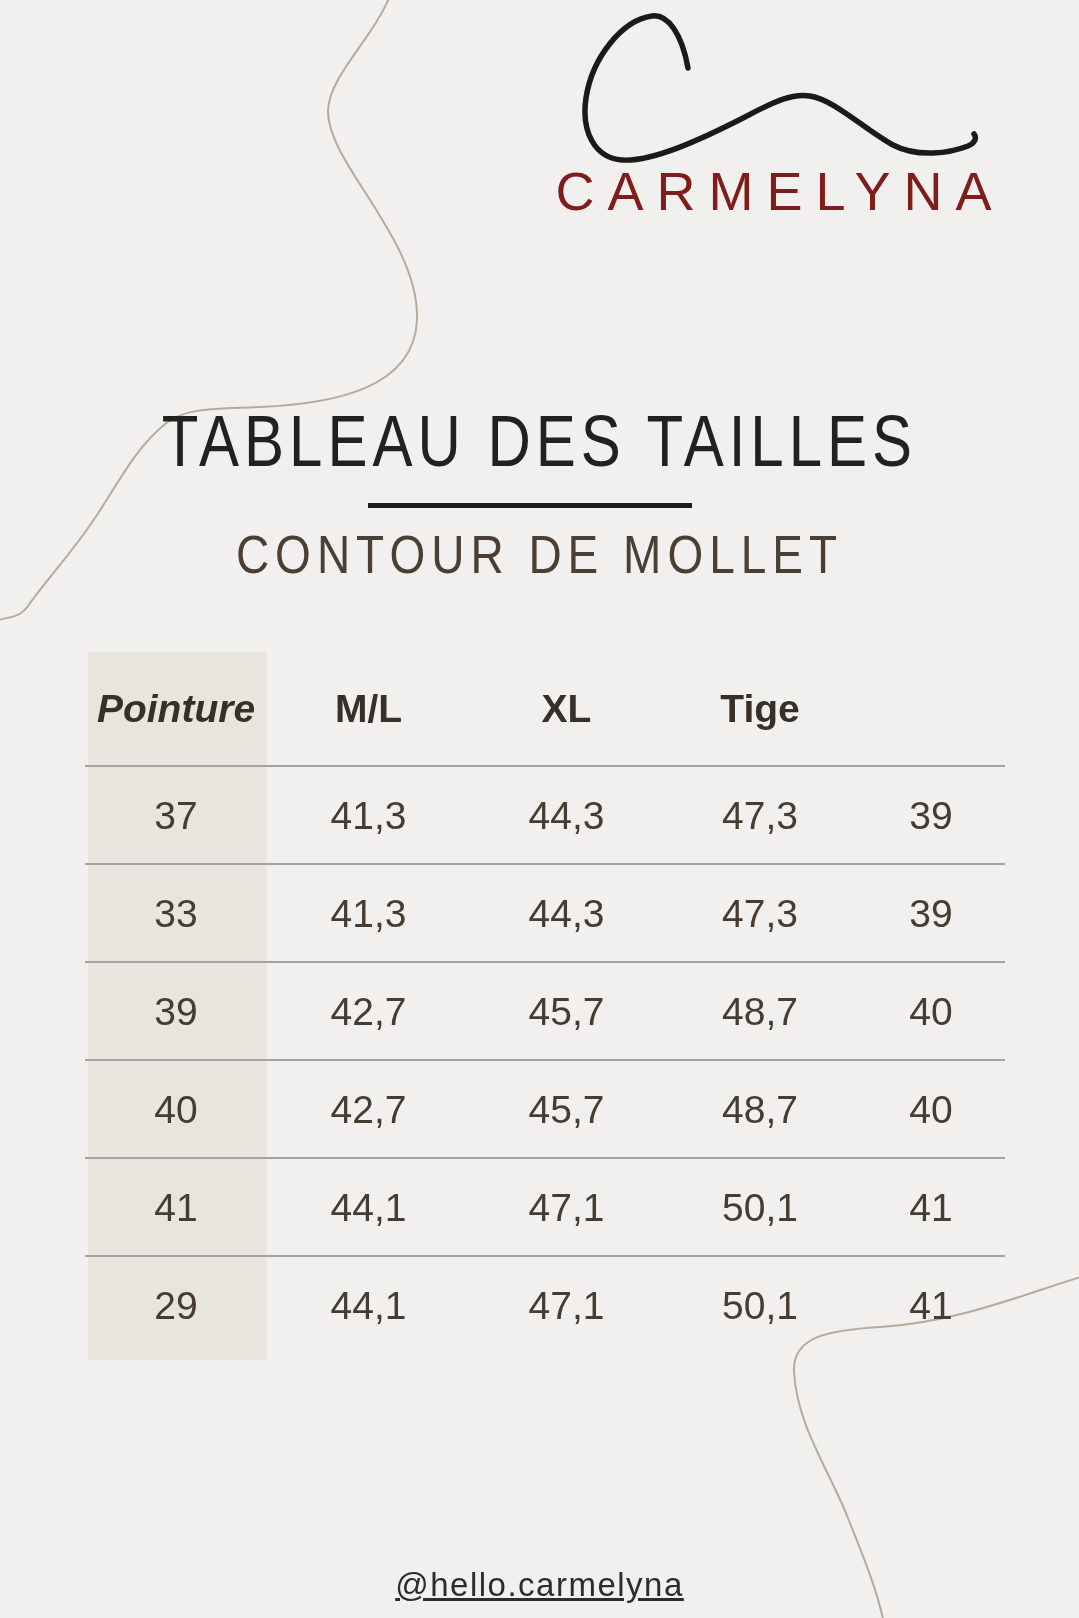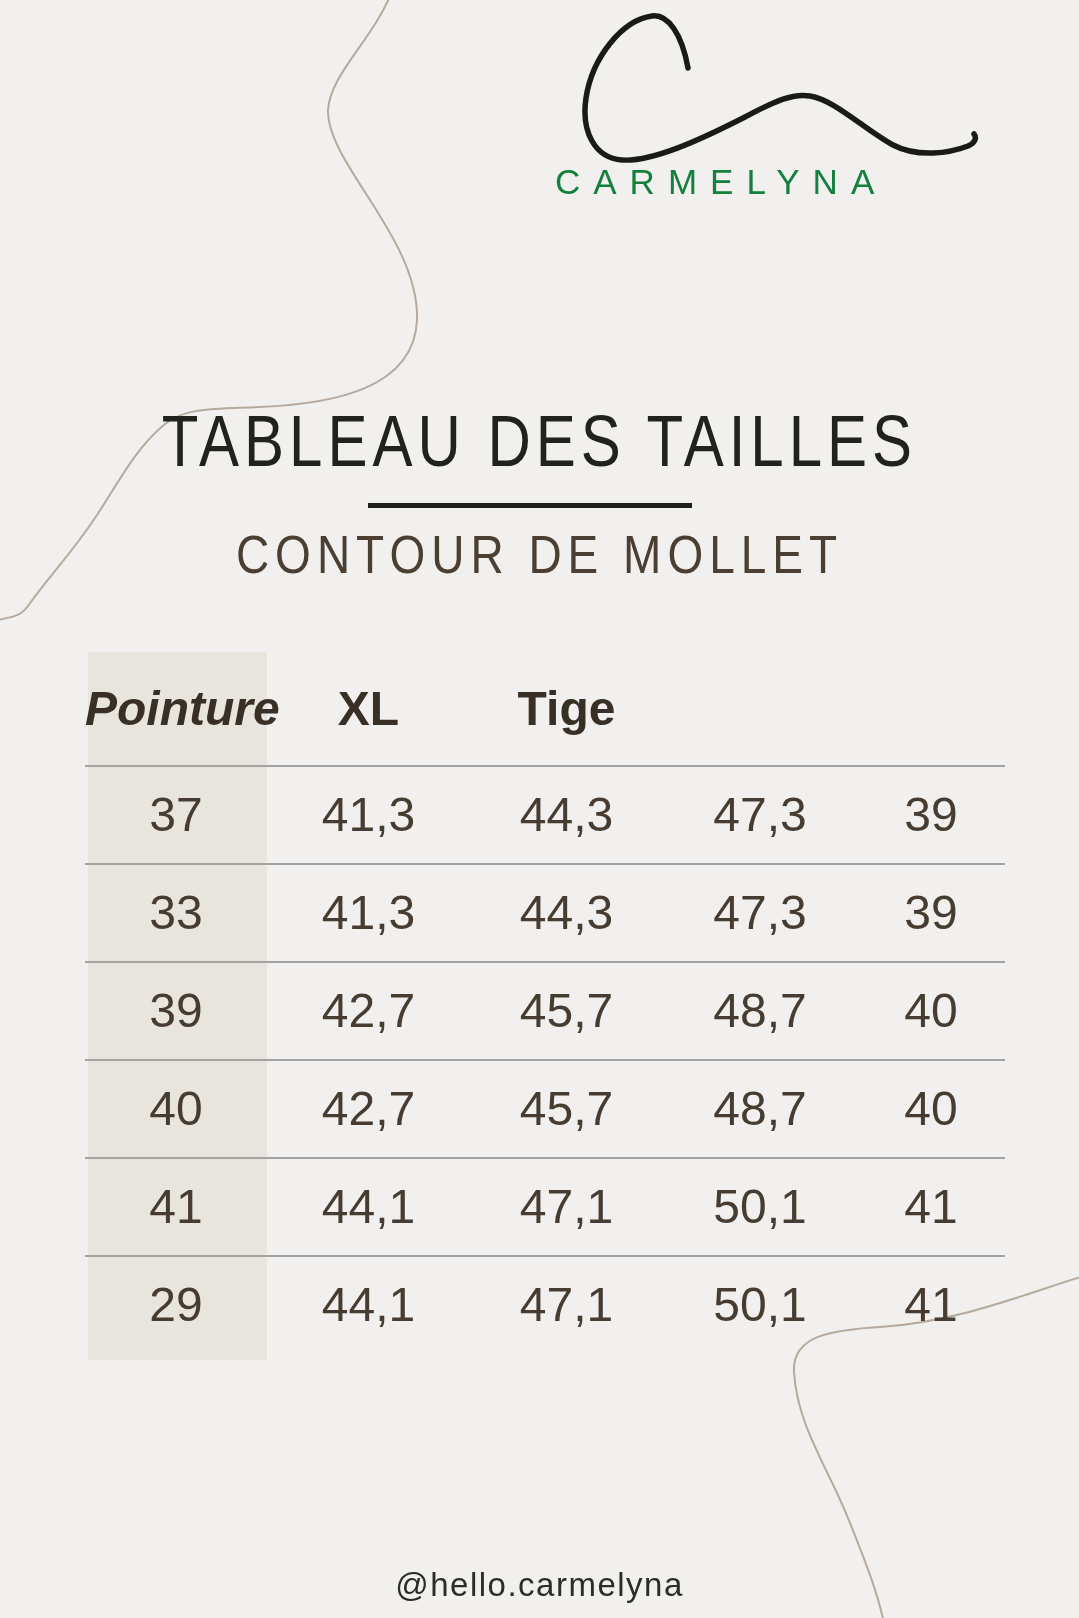--- a/index.html
+++ b/index.html
@@ -10,23 +10,23 @@
     background:#f1f0ee;
     overflow:hidden;
     font-family:"Liberation Sans", sans-serif;
     color:#21211f;
   }
   svg.deco{position:absolute;left:0;top:0;z-index:1;pointer-events:none;}
   .content{position:absolute;left:0;top:0;width:100%;height:100%;z-index:2;}
 
   .logo-text{
     position:absolute;left:555px;top:164px;width:450px;
-    text-align:left;
-    font-size:35px;font-weight:300;letter-spacing:13px;
-    color:#15803d;white-space:nowrap;line-height:1;
+    text-align:center;
+    font-size:54px;font-weight:300;letter-spacing:13px;
+    color:#7f1d1d;white-space:nowrap;line-height:1;
   }
   .title{
     position:absolute;left:0;top:406px;width:100%;
     text-align:center;
     font-size:60px;font-weight:200;letter-spacing:5px;
     color:#21211f;white-space:nowrap;line-height:1;
     transform:scaleY(1.2);transform-origin:center top;
   }
   .title-underline{
     position:absolute;left:368px;top:503px;
@@ -50,30 +50,30 @@
   .t-row{
     position:relative;
     display:grid;
     grid-template-columns:182px 203px 193px 194px 148px;
     align-items:center;
     text-align:center;
   }
   .t-row.header{height:113px;}
   .t-row.data{height:96px;border-top:2px solid #a3a3a3;}
   .t-cell{
-    font-size:48px;color:#473c31;line-height:1;
+    font-size:39px;color:#473c31;line-height:1;
   }
   .t-row.header .t-cell{font-weight:bold;color:#383026;}
   .t-cell.pointure{font-style:italic;}
 
   .footer{
     position:absolute;left:0;top:1568px;width:100%;
     text-align:center;
     font-size:33px;font-weight:300;letter-spacing:1.5px;
-    color:#2c2c2a;line-height:1;
+    color:#2c2c2a;line-height:1;text-decoration:underline;
   }
 </style>
 </head>
 <body>
 
 <div class="page">
 
   <svg class="deco" width="1079" height="1618" viewBox="0 0 1079 1618">
     <path d="M 391,-6
              C 372,40 330,75 328,110
@@ -107,20 +107,21 @@
 
     <div class="title-underline"></div>
 
     <div class="subtitle">CONTOUR DE MOLLET</div>
 
     <div class="size-table">
       <div class="col-block"></div>
 
       <div class="t-row header">
         <div class="t-cell pointure">Pointure</div>
+        <div class="t-cell">M/L</div>
         <div class="t-cell">XL</div>
         <div class="t-cell">Tige</div>
       </div>
 
       <div class="t-row data">
         <div class="t-cell">37</div>
         <div class="t-cell">41,3</div>
         <div class="t-cell">44,3</div>
         <div class="t-cell">47,3</div>
         <div class="t-cell">39</div>

